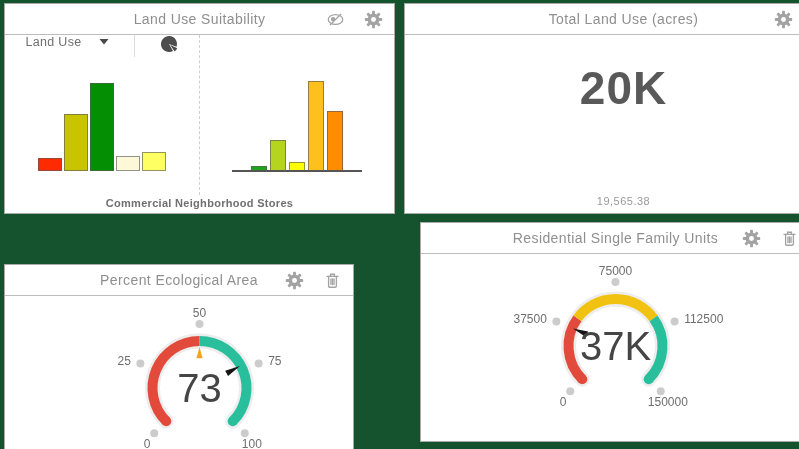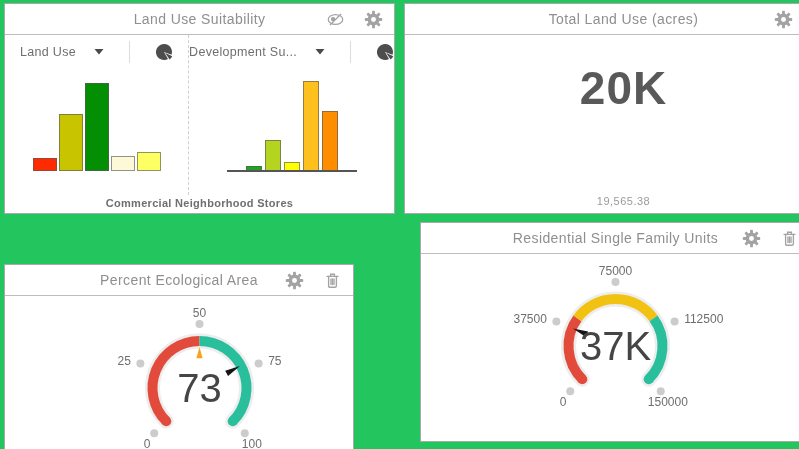--- a/index.html
+++ b/index.html
@@ -1,33 +1,33 @@
 <!DOCTYPE html>
 <html><head>
 <meta charset="utf-8">
 <style>
   html,body{margin:0;padding:0;}
-  .page{position:relative;width:799px;height:449px;background:#22c55e;
+  .page{position:relative;width:799px;height:449px;background:#14532d;
         font-family:"Liberation Sans",sans-serif;overflow:hidden;}
   .panel{position:absolute;background:#fff;border:1px solid #a9a9a9;box-sizing:border-box;}
   .tl{left:4px;top:3px;width:391px;height:211px;}
   .tr{left:404px;top:3px;width:439px;height:211px;}
   .bl{left:4px;top:224px;width:350px;height:220px;margin-top:40px;}
   .br{left:420px;top:222px;width:391px;height:220px;}
 
   .hdr{position:relative;height:30px;border-bottom:1px solid #bdbdbd;
        display:flex;align-items:center;justify-content:center;}
   .hdr .title{font-size:14px;color:#8f8f8f;letter-spacing:.4px;}
   .hdr-icons{position:absolute;right:11px;top:0;height:100%;display:flex;align-items:center;gap:19px;}
   .hicon{width:19px;height:19px;cursor:pointer;display:block;}
 
   .body1{display:flex;height:160px;}
   .half{flex:1;display:flex;flex-direction:column;position:relative;box-sizing:border-box;}
   .half.left{border-right:1px dashed #cfcfcf;}
-  .controls{height:34px;display:flex;align-items:center;justify-content:center;gap:25px;}
+  .controls{height:34px;display:flex;align-items:flex-start;justify-content:center;gap:25px;}
   .sel{display:flex;align-items:center;gap:18px;cursor:pointer;}
   .sel .sel-label{font-size:12.5px;color:#6f6f6f;letter-spacing:.3px;white-space:nowrap;}
   .vsep{width:1px;height:22px;background:#dcdcdc;}
   .pie-btn{width:18px;height:18px;cursor:pointer;display:block;}
 
   .chart{flex:1;display:flex;align-items:flex-end;justify-content:center;
          padding-bottom:24px;position:relative;}
   .bar{box-sizing:border-box;border:1px solid rgba(90,90,90,.65);}
   .baseline{position:absolute;bottom:23px;left:50%;transform:translateX(-50%);
             width:130px;height:2px;background:#555;}
@@ -90,33 +90,20 @@
         </div>
         <div class="chart" style="gap: 2px;">
             <div class="bar" style="width: 24px; height: 13px; background: rgb(254, 42, 0);"></div>
             <div class="bar" style="width: 24px; height: 57px; background: rgb(201, 196, 0);"></div>
             <div class="bar" style="width: 24px; height: 88px; background: rgb(4, 142, 4);"></div>
             <div class="bar" style="width: 24px; height: 15px; background: rgb(253, 248, 216);"></div>
             <div class="bar" style="width: 24px; height: 19px; background: rgb(253, 255, 99);"></div>
           </div>
       </div>
       <div class="half">
-        <div class="controls">
-          <span class="sel">
-            <span class="sel-label">Development Su...</span>
-            <svg width="10" height="6" viewBox="0 0 10 6">
-              <path d="M0.5,0 H9.5 L5,5.6 Z" fill="#4a4a4a"></path>
-            </svg>
-          </span>
-          <span class="vsep"></span>
-          <svg class="pie-btn" viewBox="0 0 18 18">
-            <path fill="#4d4d4d" d="M9,9 L13,15.93 A8,8 0 1 1 16.5,11.74 Z"></path>
-            <path fill="#4d4d4d" d="M10,9.84 L17.25,13.22 A8,8 0 0 1 14.59,16.39 Z"></path>
-          </svg>
-        </div>
         <div class="chart" style="gap: 3px;">
             <div class="baseline"></div>
             <div class="bar" style="width: 16px; height: 5px; background: rgb(30, 164, 30);"></div>
             <div class="bar" style="width: 16px; height: 31px; background: rgb(181, 212, 31);"></div>
             <div class="bar" style="width: 16px; height: 9px; background: rgb(254, 255, 0);"></div>
             <div class="bar" style="width: 16px; height: 90px; background: rgb(254, 192, 29);"></div>
             <div class="bar" style="width: 16px; height: 60px; background: rgb(254, 141, 0);"></div>
           </div>
       </div>
     </div>

